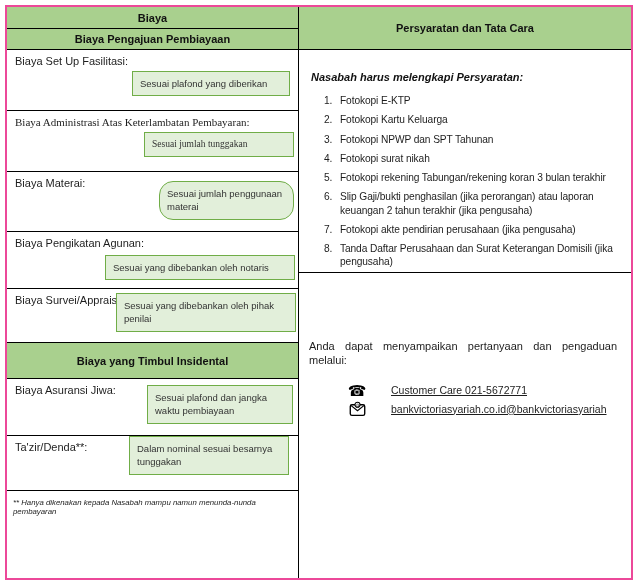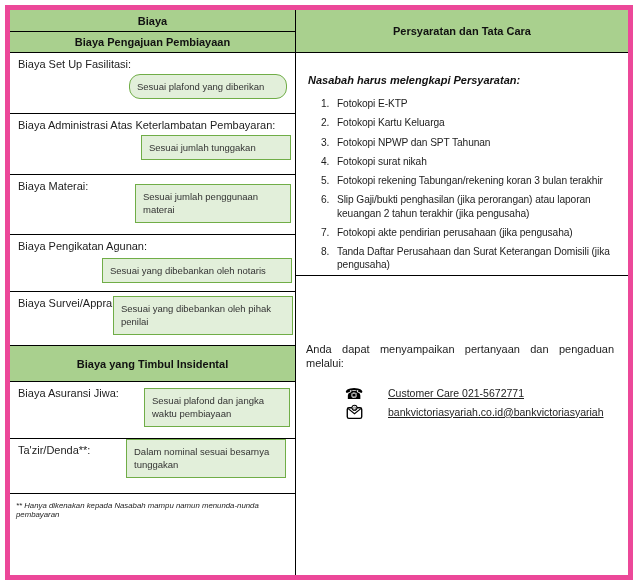--- a/index.html
+++ b/index.html
@@ -2,59 +2,59 @@
 <html><head>
 <meta charset="utf-8">
 <style>
   * { box-sizing: border-box; margin: 0; padding: 0; }
   html,body { width: 638px; height: 585px; background: #ffffff; overflow: hidden; }
   body { font-family: "Liberation Sans", sans-serif; color: #222; }
 
   .doc-table {
     position: absolute; left: 5px; top: 5px;
     width: 628px; height: 575px;
-    border: 5px solid #ec4899;
+    border: 2px solid #ec4899;
     display: flex;
     background: #fff;
   }
 
   
   .left-col { width: 292px; border-right: 1.5px solid #000; display: flex; flex-direction: column; }
 
   .hdr {
     background: #A9D08E;
     border-bottom: 1.5px solid #000;
     font-weight: bold; font-size: 11px; color: #111;
     display: flex; align-items: center; justify-content: center;
     text-align: center;
   }
   .hdr-biaya { height: 22px; }
   .hdr-pengajuan { height: 21px; }
   .hdr-insidental { height: 36px; }
 
   .fee-row { position: relative; border-bottom: 1.5px solid #000; background: #fff; }
-  .r1 { height: 61px; } .r2 { height: 61px; } .r3 { height: 60px; }
+  .r1 { height: 61px; } .r2 { height: 61px; font-family: Liberation Serif, serif; } .r3 { height: 60px; }
   .r4 { height: 57px; } .r5 { height: 54px; }
   .r6 { height: 57px; } .r7 { height: 73px; } .r8 { height: 55px; }
 
   .fee-label {
     position: absolute; top: 5px; left: 8px; right: 4px;
     font-size: 11px; color: #1d1d1d;
   }
 
   .fee-box {
     position: absolute;
     background: #E2EFDA;
     border: 1.5px solid #70AD47;
     font-size: 9.5px; line-height: 1.4; color: #333;
     padding: 5px 7px;
   }
-  .b1 { top: 21px; right: 8px;  width: 158px; border-radius: 11px; }
+  .b1 { top: 21px; right: 8px;  width: 158px; }
   .b2 { top: 21px; right: 4px;  width: 150px; }
-  .b3 { top: 9px;  right: 4px;  width: 156px; }
+  .b3 { top: 9px;  right: 4px;  width: 135px; border-radius: 14px; }
   .b4 { top: 23px; right: 3px;  width: 190px; }
   .b5 { top: 4px;  right: 2px;  width: 180px; }
   .b6 { top: 6px;  right: 5px;  width: 146px; }
   .b7 { top: 24px; right: 2px;  width: 194px; }
   .b8 { top: 0;  right: 9px;  width: 160px; }
 
   .footnote {
     flex: 1;
     padding: 7px 6px 0 6px;
     font-size: 7.8px; font-style: italic; color: #222;

